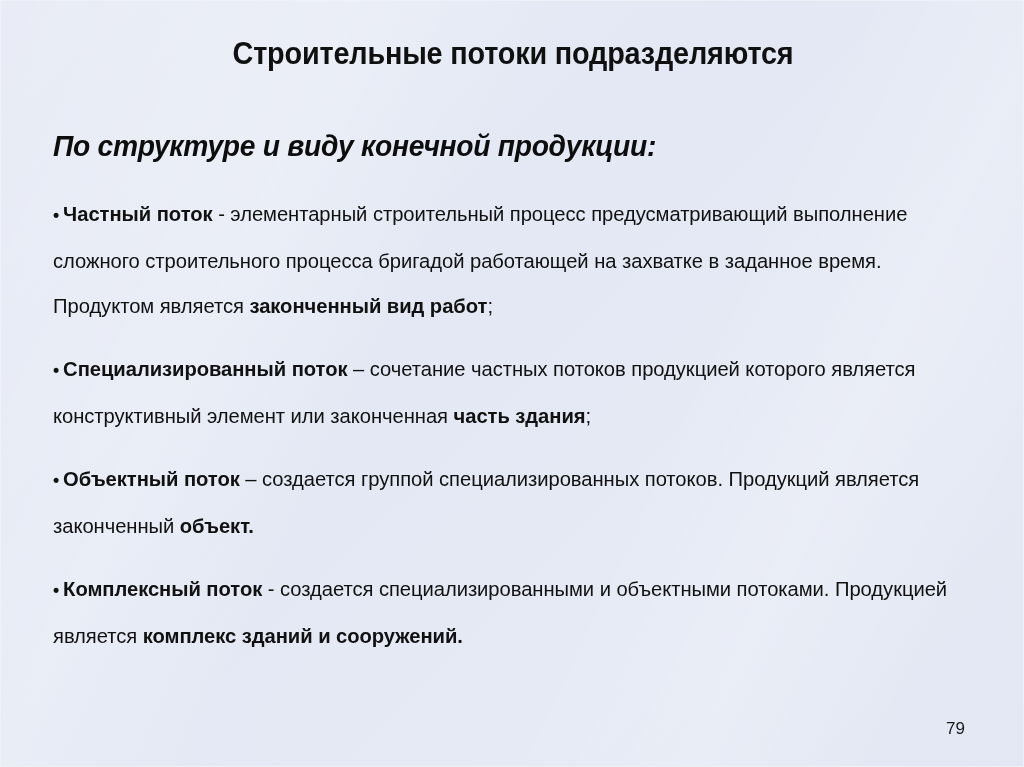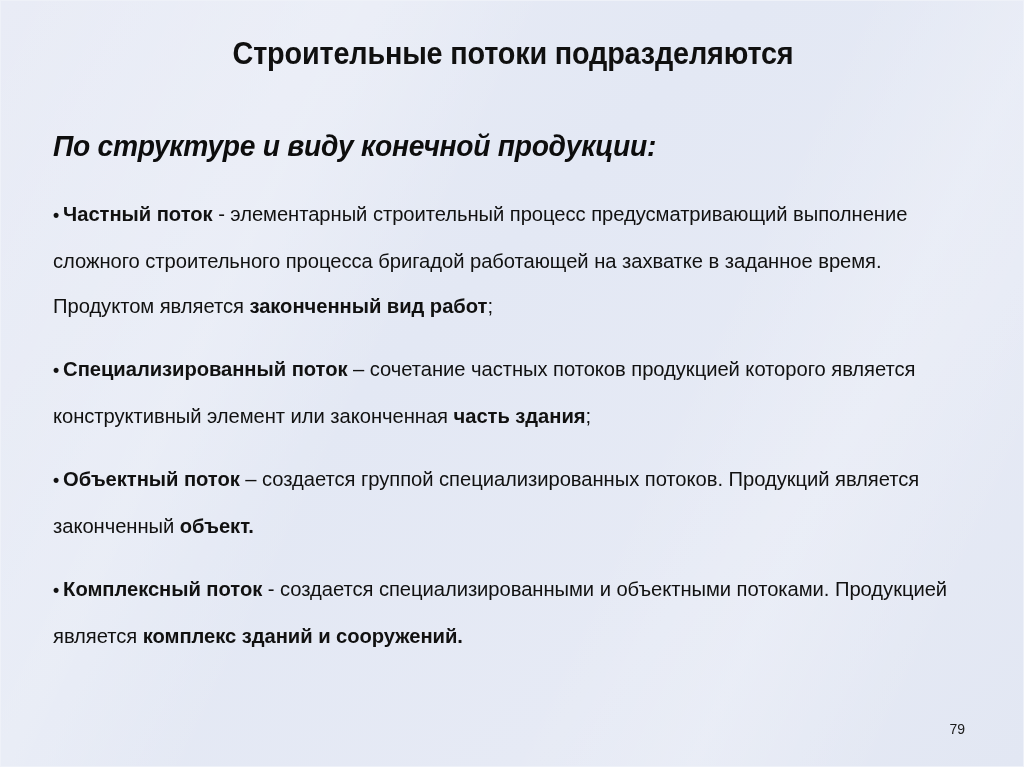--- a/index.html
+++ b/index.html
@@ -116,21 +116,21 @@
   .b-1 { width: 900px; }
   .b-2 { width: 930px; margin-top: 10px; }
   .b-3 { width: 900px; margin-top: 8px; }
   .b-4 { width: 930px; margin-top: 8px; }
 
   
   .page-number {
     position: absolute;
     right: 58px;
     bottom: 27px;
-    font-size: 14px;
+    font-size: 17px;
     line-height: 20px;
     color: #1a1a1a;
   }
 </style>
 </head>
 <body>
 
 <div id="slide">
   <div id="content">
 

